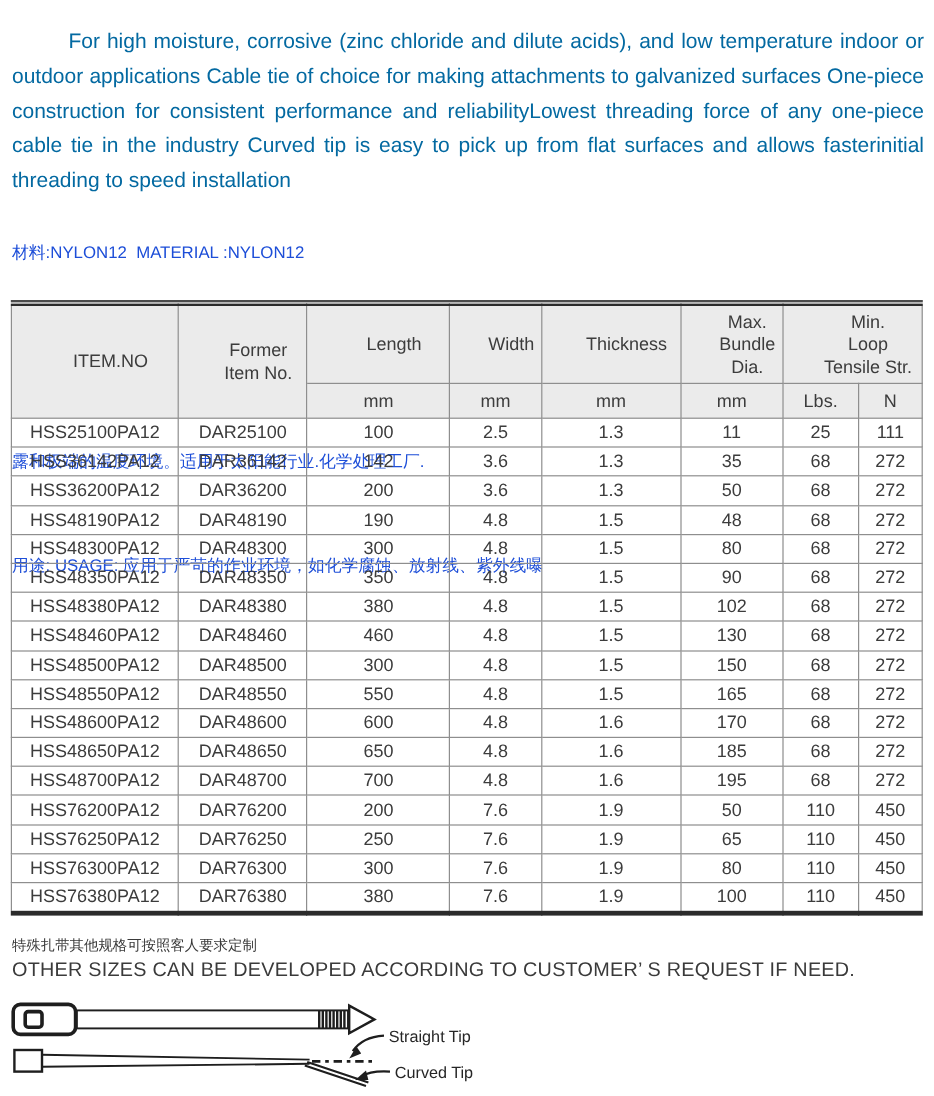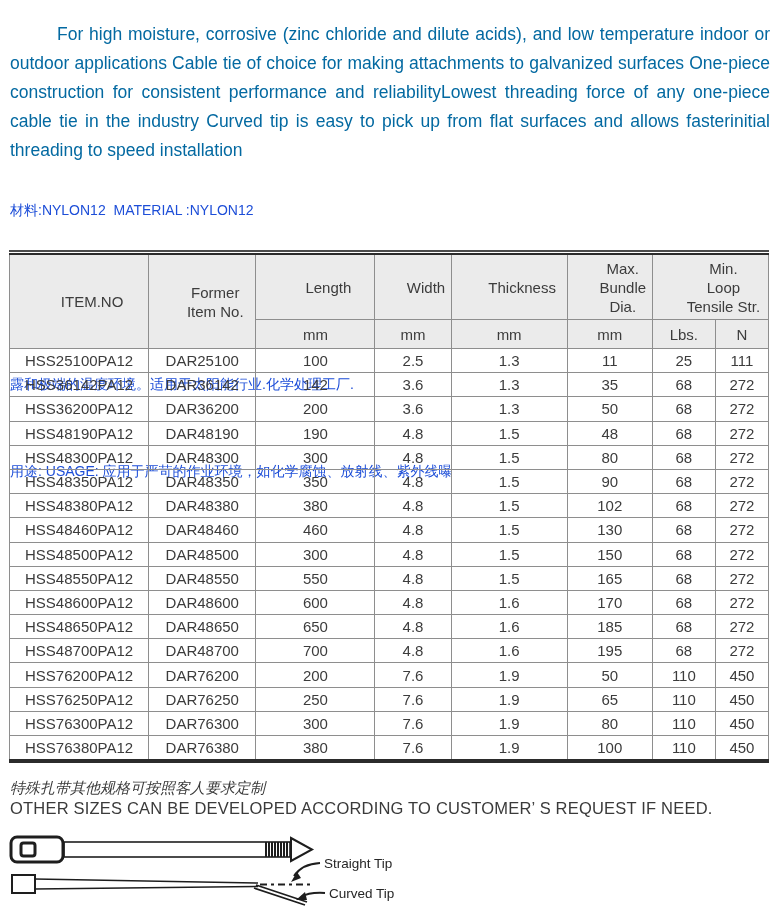--- a/index.html
+++ b/index.html
@@ -35,21 +35,21 @@
   }
   table.spec thead tr.h1 th { height:64px;padding-left:28px; }
   table.spec thead tr.h2 th { height:28px; }
   th.nb { border-bottom:none; }
   th.nt { border-top:none; }
   table.spec td { height:23.2px; font-size:15px; }
 
   .footer-note {
     position:absolute; left:10px; top:778px; width:760px; color:#3a3a3a;
   }
-  .footer-note .cn { font-size:15px; line-height:20px;font-style:italic; }
+  .footer-note .cn { font-size:12px; line-height:20px; }
   .footer-note .en { font-size:16.5px; line-height:21px; letter-spacing:0.2px; }
 
   .diagram { position:absolute; left:8px; top:831px; width:430px; height:82px;text-align:center; }
   .diagram svg { display:block; }
   .diagram text {
     font-family:"Liberation Sans", sans-serif; font-size:13.5px; fill:#262626;
   }
 </style>
 </head>
 <body>

